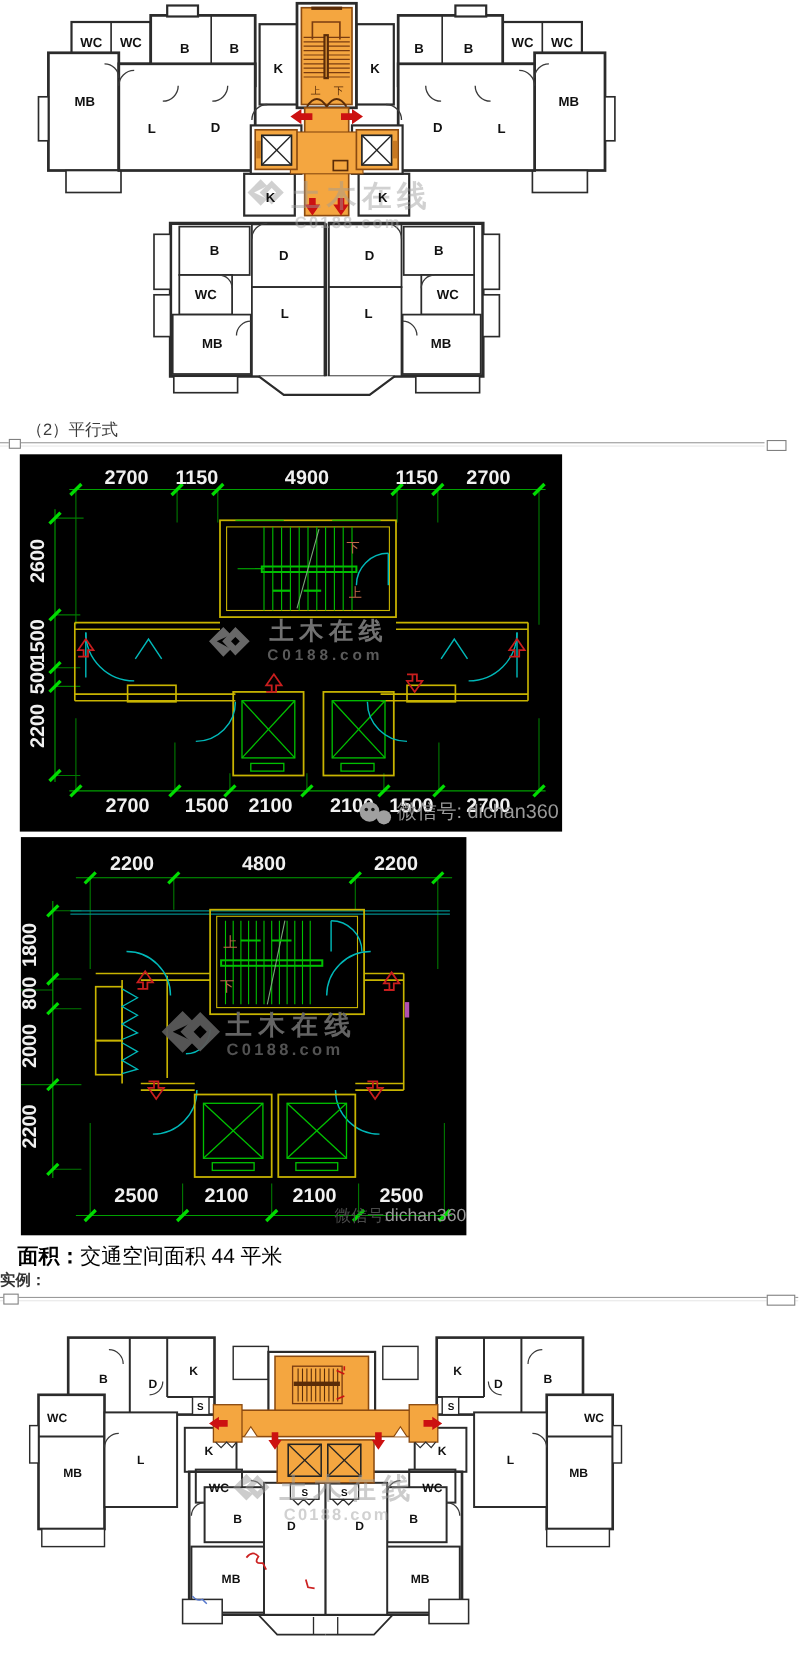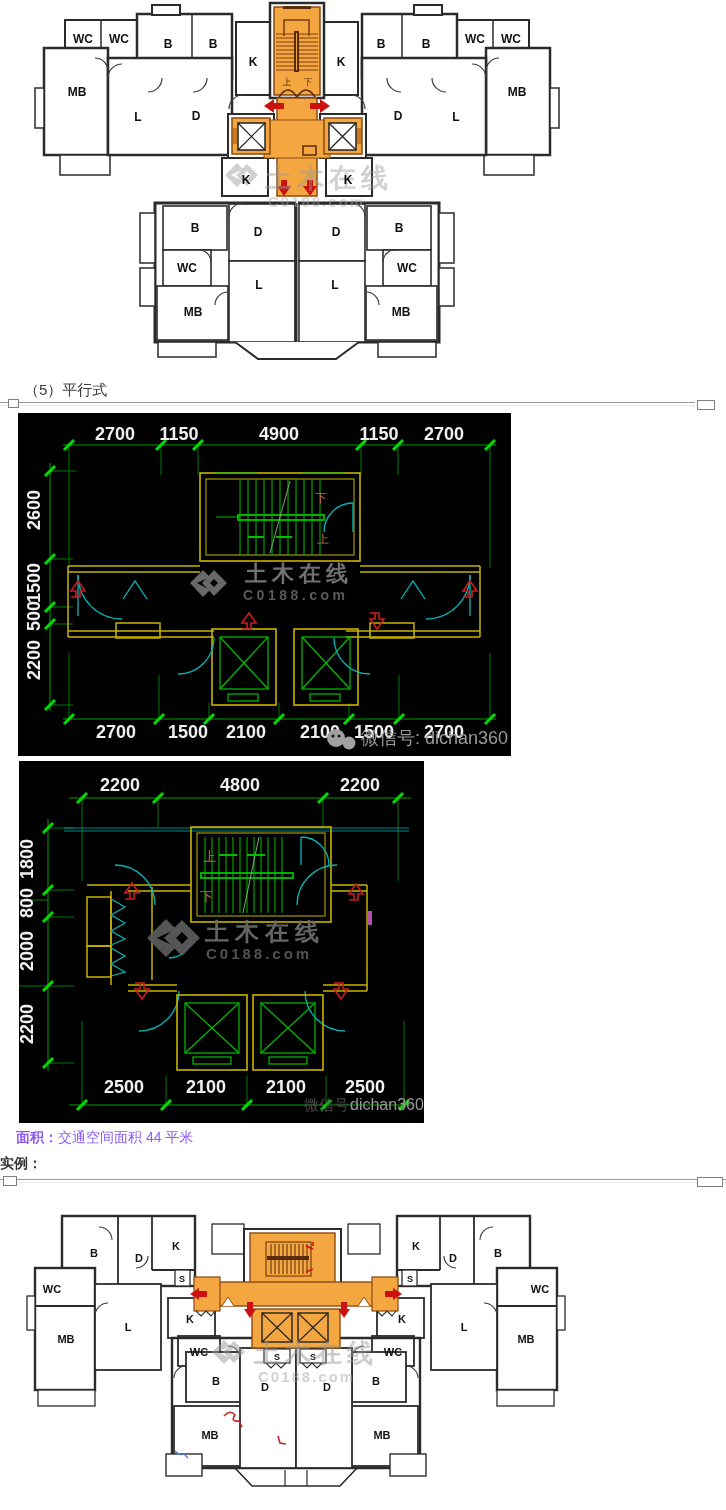--- a/index.html
+++ b/index.html
@@ -161,21 +161,21 @@
         <text x="193" y="316">MB</text>
 <text x="259" y="289">L</text>
 <text x="399" y="232">B</text>
         <text x="336" y="236">D</text>
 <text x="407" y="272">WC</text>
         <text x="401" y="316">MB</text>
 <text x="335" y="289">L</text>
 </g>
 </svg>
 
-<div class="abs cap" style="left:24px;top:381px;">（5）平行式</div>
+<div class="abs cap" style="left:24px;top:381px;">（2）平行式</div>
 
 <div class="abs hrline" style="left:0;top:402px;width:695px;"></div>
 
 <div class="abs handle" style="left:8px;top:399px;width:9px;height:7px;"></div>
 
 <div class="abs handle" style="left:697px;top:400px;width:16px;height:8px;"></div>
 
 <svg class="abs" style="left:18px;top:413px;background:#000" width="493" height="343" viewBox="0 0 493 343">
 <defs>
 <path id="tick" d="M-5,5 L5,-5" stroke="#00DC00" stroke-width="3"></path>
@@ -497,21 +497,21 @@
 <path d="M128,177 L147,158 L157,168 L138,177 L157,186 L147,196 Z" fill="#5a5a5a"></path>
 <path d="M145,177 L163,159 L181,177 L163,195 Z M163,171 L169,177 L163,183 L157,177 Z" fill="#5a5a5a" fill-rule="evenodd"></path>
 <text x="186" y="179" font-size="24" font-weight="bold" fill="#6a6a6a" letter-spacing="6" font-family="Liberation Sans,sans-serif">土木在线</text>
 <text x="187" y="198" font-size="15" font-weight="bold" fill="#575757" letter-spacing="3" font-family="Liberation Sans,sans-serif">C0188.com</text>
 </g>
 
 <text x="285" y="349" font-size="15" fill="#4a4a4a" font-family="Liberation Sans,sans-serif">微信号:</text>
 <text x="331" y="349" font-size="16" fill="#999999" font-family="Liberation Sans,sans-serif">dichan360</text>
 </svg>
 
-<div class="abs" style="left:16px;top:1129px;font-size:14px;color:#8b5cf6"><b>面积：</b>交通空间面积 44 平米</div>
+<div class="abs" style="left:16px;top:1129px;font-size:19px;color:#000000"><b>面积：</b>交通空间面积 44 平米</div>
 
 <div class="abs" style="left:0;top:1155px;font-size:14px;color:#333"><b>实例：</b></div>
 
 <div class="abs hrline" style="left:0;top:1179px;width:726px;"></div>
 
 <div class="abs handle" style="left:3px;top:1176px;width:12px;height:8px;"></div>
 
 <div class="abs handle" style="left:697px;top:1177px;width:24px;height:8px;"></div>
 
 <svg class="abs" style="left:0;top:1196px" width="726" height="314" viewBox="0 0 726 314">

